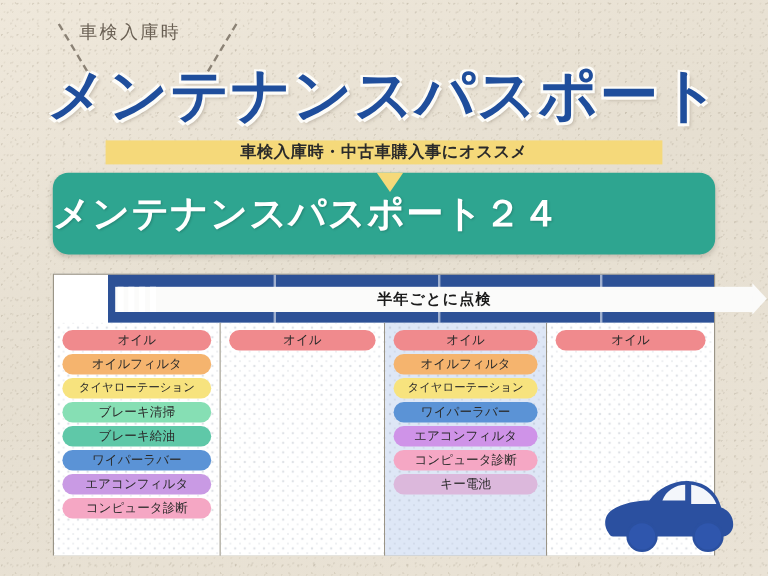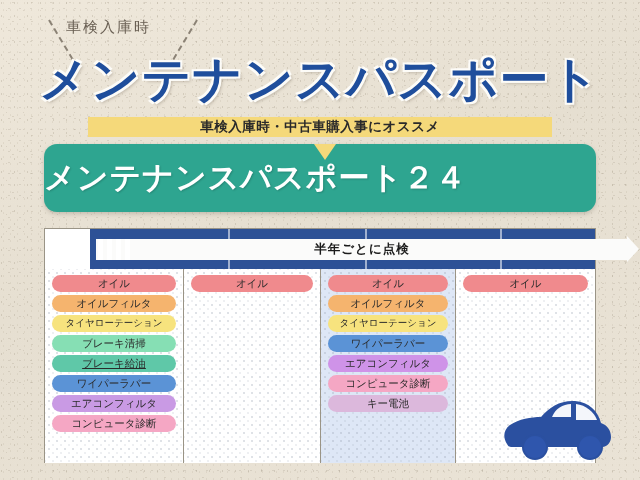--- a/index.html
+++ b/index.html
@@ -282,21 +282,21 @@
         <span></span>
       </div>
     </div>
 
     <div id="table-body">
       <div class="col" id="col-1">
           <div class="pill" style="background: rgb(240, 138, 141);">オイル</div>
           <div class="pill" style="background: rgb(245, 180, 110);">オイルフィルタ</div>
           <div class="pill wide" style="background: rgb(247, 227, 126);">タイヤローテーション</div>
           <div class="pill" style="background: rgb(134, 223, 180); text-align: center;">ブレーキ清掃</div>
-          <div class="pill" style="background: rgb(95, 200, 168); text-decoration: underline;">ブレーキ給油</div>
+          <div class="pill" style="background: rgb(95, 200, 168);">ブレーキ給油</div>
           <div class="pill" style="background: rgb(91, 147, 214);">ワイパーラバー</div>
           <div class="pill" style="background: rgb(201, 154, 228);">エアコンフィルタ</div>
           <div class="pill" style="background: rgb(245, 167, 196);">コンピュータ診断</div>
         </div>
       <div class="col" id="col-2">
           <div class="pill" style="background: rgb(240, 138, 141);">オイル</div>
         </div>
       <div class="col" id="col-3">
           <div class="pill" style="background: rgb(240, 138, 141);">オイル</div>
           <div class="pill" style="background: rgb(245, 180, 110);">オイルフィルタ</div>

